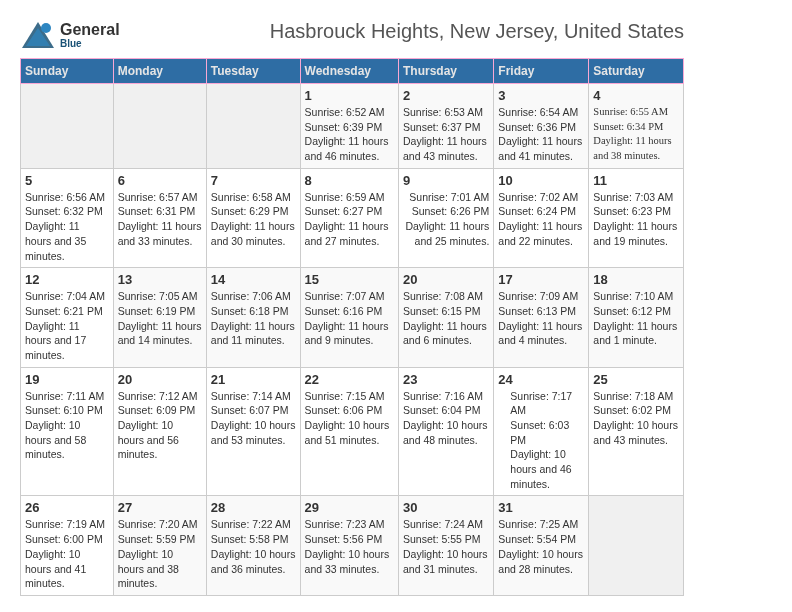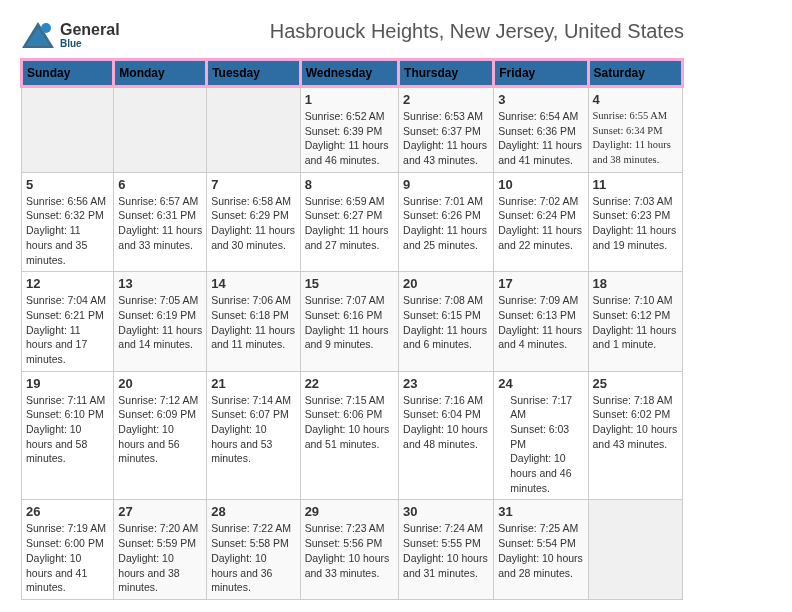--- a/index.html
+++ b/index.html
@@ -56,26 +56,26 @@
       color: #555;
     }
     .calendar {
       width: 100%;
       border-collapse: collapse;
       margin-top: 8px;
       font-size: 11px;
     }
     .calendar thead tr th {
       background: #2e6da4;
-      color: #000000;
+      color: #e5e5e5;
       padding: 5px 4px;
       text-align: left;
       font-size: 12px;
       font-weight: bold;
-      border: 3px solid #f9a8d4;
+      border: 1px solid #f9a8d4;
     }
     .calendar tbody tr td {
       border: 1px solid #ccc;
       vertical-align: top;
       padding: 4px 4px;
       width: 106px;
       min-height: 70px;
       background: #fff;
     }
     .calendar tbody tr:nth-child(odd) td {
@@ -183,21 +183,21 @@
 Daylight: 11 hours and 30 minutes.</div>
           </td>
           <td>
             <span class="day-num">8</span>
             <div class="day-info" style="white-space: pre-line;">Sunrise: 6:59 AM
 Sunset: 6:27 PM
 Daylight: 11 hours and 27 minutes.</div>
           </td>
           <td>
             <span class="day-num">9</span>
-            <div class="day-info" style="white-space: pre-line;">Sunrise: 7:01 AM
+            <div class="day-info" style="white-space: pre-line; text-align: right;">Sunrise: 7:01 AM
 Sunset: 6:26 PM
 Daylight: 11 hours and 25 minutes.</div>
           </td>
           <td>
             <span class="day-num">10</span>
             <div class="day-info" style="white-space: pre-line;">Sunrise: 7:02 AM
 Sunset: 6:24 PM
 Daylight: 11 hours and 22 minutes.</div>
           </td>
           <td>

